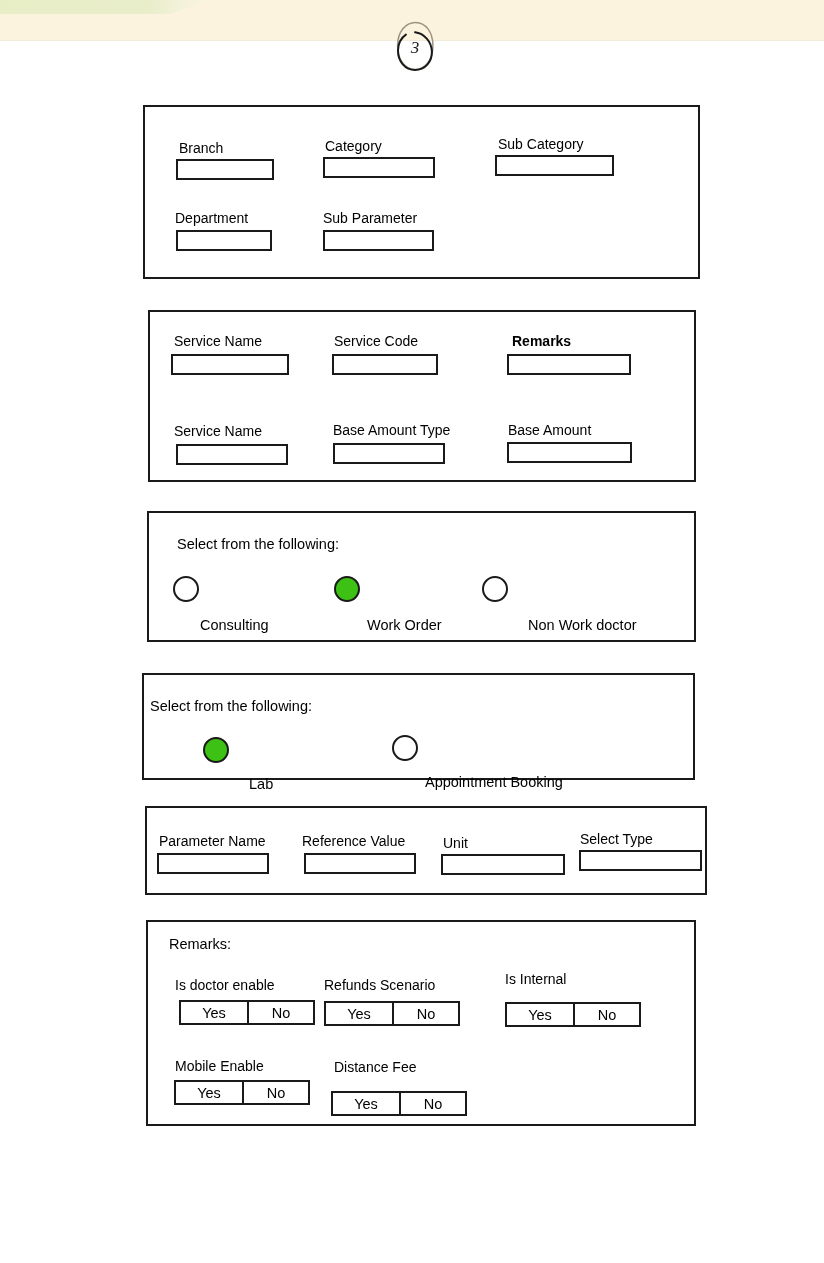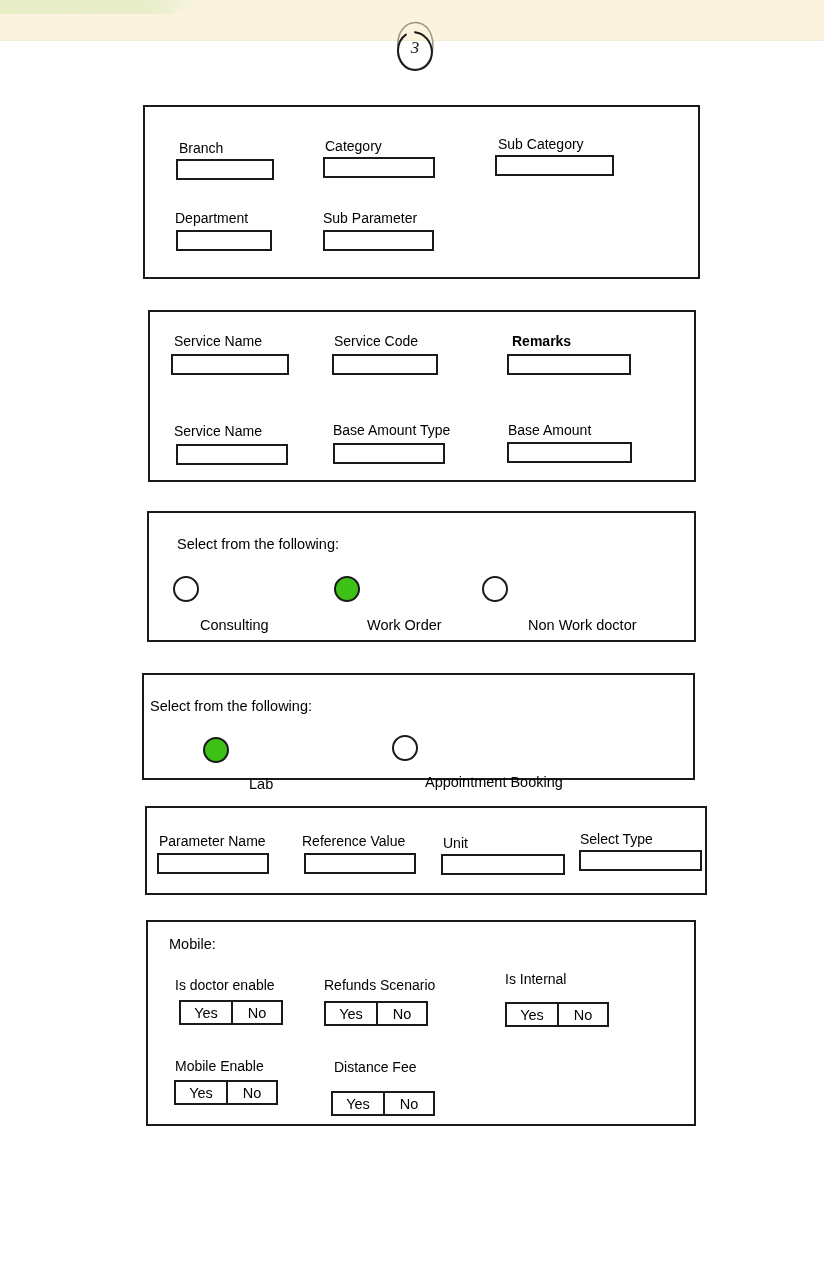--- a/index.html
+++ b/index.html
@@ -114,21 +114,21 @@
     box-sizing: border-box;
     height: 25px;
     background: #ffffff;
   }
   .yesno .cell {
     display: flex;
     align-items: center;
     justify-content: center;
     font-size: 14.5px;
     box-sizing: border-box;
-    width: 50px;
+    width: 66px;
   }
   .yesno .cell + .cell { border-left: 2px solid #1a1a1a; }
 </style>
 </head>
 <body>
 
 <div id="banner">
   <div id="banner-green"></div>
 </div>
 <div id="banner-edge"></div>
@@ -215,21 +215,21 @@
 
   <div class="fld-label" style="left:296px; top:28px;">Unit</div>
   <div class="fld-box" style="left:294px; top:46px; width:124px;"></div>
 
   <div class="fld-label" style="left:433px; top:24px;">Select Type</div>
   <div class="fld-box" style="left:432px; top:42px; width:123px;"></div>
 </div>
 
 <div class="panel" style="left:146px; top:920px; width:550px; height:206px;">
 
-  <div class="section-head" style="left:21px; top:15px;">Mobile:</div>
+  <div class="section-head" style="left:21px; top:15px;">Remarks:</div>
 
   <div class="fld-label" style="left:27px; top:56px;">Is doctor enable</div>
   <div class="yesno" style="left:31px; top:78px;">
     <div class="cell">Yes</div>
     <div class="cell">No</div>
   </div>
 
   <div class="fld-label" style="left:176px; top:56px;">Refunds Scenario</div>
   <div class="yesno" style="left:176px; top:79px;">
     <div class="cell">Yes</div>

